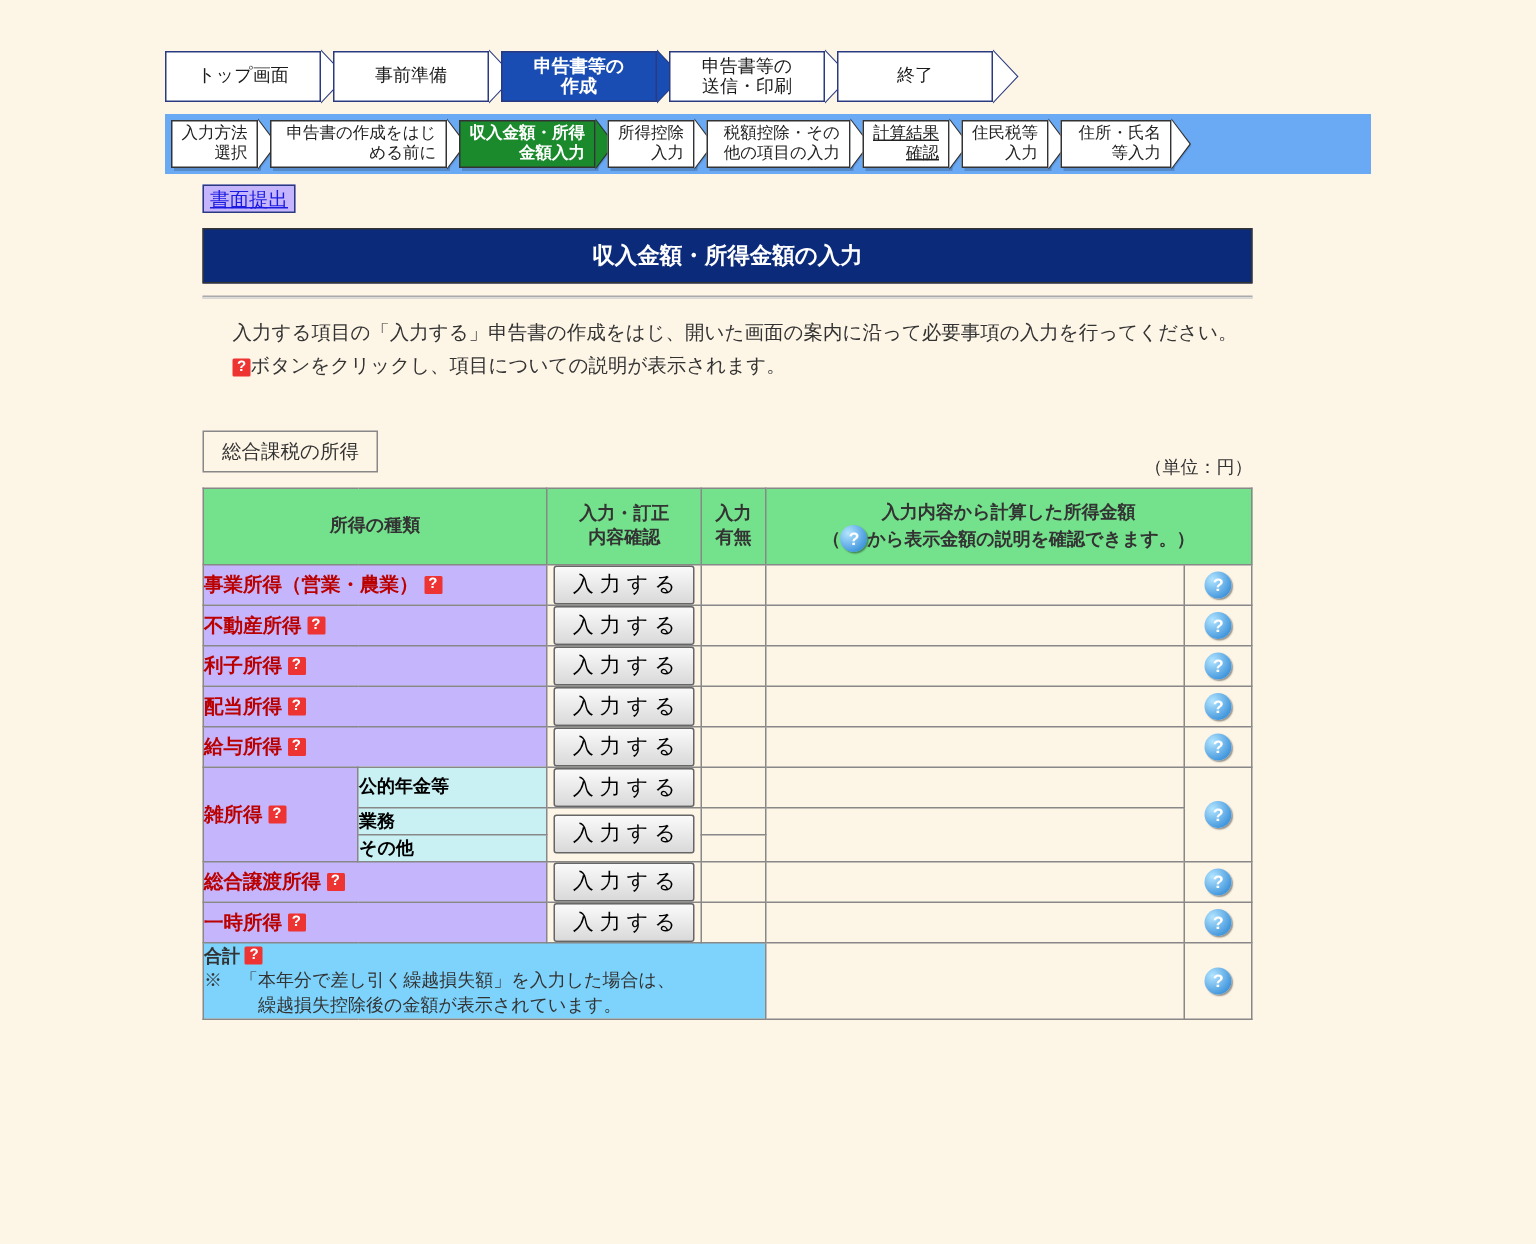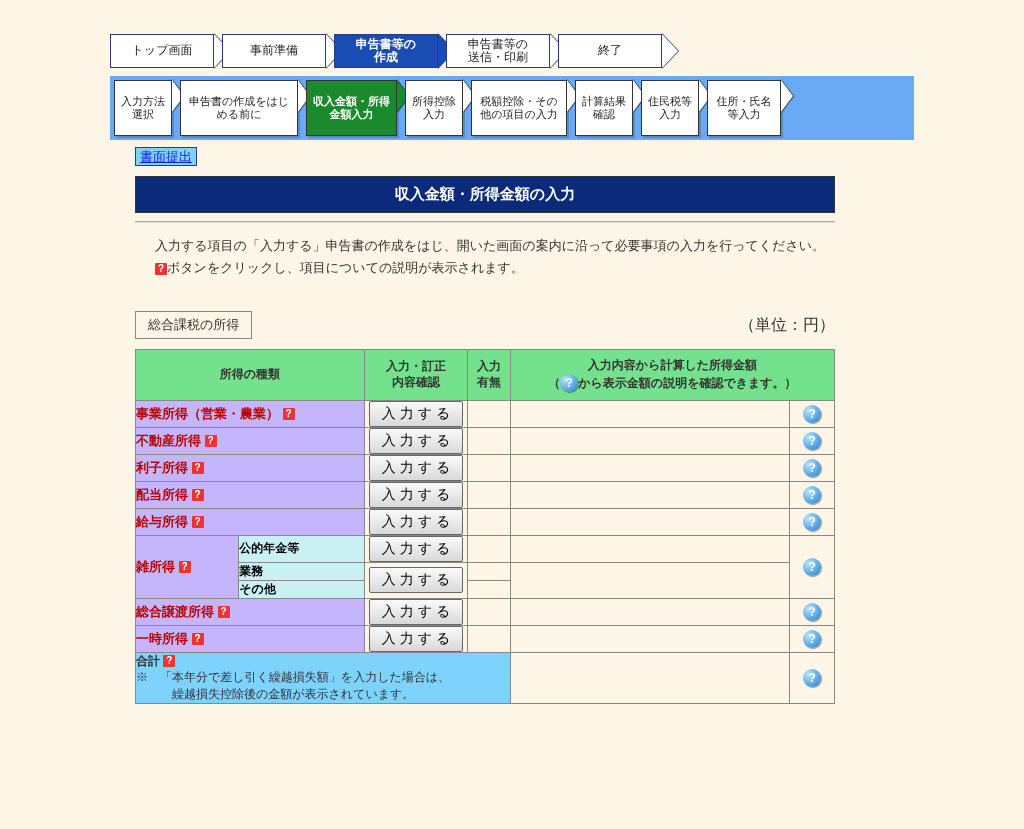--- a/index.html
+++ b/index.html
@@ -80,24 +80,24 @@
     position: relative;
     margin-right: 8px;
   }
   .stp .b, .stp-on .b {
     border: 1px solid #333;
     background: #fff;
     color: #222;
     height: 30px;
     display: table-cell;
     vertical-align: middle;
-    text-align: center;
+    text-align: right;
     font-size: 11px;
     line-height: 1.15;
-    padding: 12px 6px;
+    padding: 0 6px;
     box-shadow: 2px 2px 0 rgba(0,0,0,0.18);
   }
   .stp .t, .stp-on .t {
     position: absolute;
     right: -12px;
     top: 0;
     width: 0;
     height: 0;
     border-top: 16px solid transparent;
     border-bottom: 16px solid transparent;
@@ -122,21 +122,21 @@
   .stp .b.w70 { width: 60px; }
 
   .submit-link {
     margin: 8px 0 0 135px;
   }
   .submit-link a {
     color: #1a1ae0;
     text-decoration: underline;
     border: 1px solid #2a3a80;
     padding: 1px 4px;
-    background: #7dd3fc;
+    background: #c4b5fd;
   }
 
   
   .content {
     margin: 10px 135px 0;
     width: 700px;
   }
   .titlebar {
     background: #0b2a7a;
     color: #fff;
@@ -174,22 +174,22 @@
   .section-tab {
     display: inline-block;
     border: 1px solid #888;
     padding: 4px 12px;
     background: #fdf5e6;
     font-size: 13px;
   }
   .unit {
     position: absolute;
     right: 0;
-    top: 4px;
-    font-size: 16px;
+    top: 16px;
+    font-size: 12px;
     margin-left: 37px;
   }
 
   
   table.tbl {
     border-collapse: collapse;
     width: 700px;
     margin-top: 10px;
   }
   .tbl th, .tbl td {
@@ -267,21 +267,21 @@
   <span class="arrow"><span class="body" style="white-space: pre-line;">トップ画面</span><span class="tipb"></span><span class="tip"></span></span><span class="arrow"><span class="body" style="white-space: pre-line;">事前準備</span><span class="tipb"></span><span class="tip"></span></span><span class="arrow-on"><span class="body" style="white-space: pre-line;">申告書等の
 作成</span><span class="tipb"></span><span class="tip"></span></span><span class="arrow"><span class="body" style="white-space: pre-line;">申告書等の
 送信・印刷</span><span class="tipb"></span><span class="tip"></span></span><span class="arrow"><span class="body" style="white-space: pre-line;">終了</span><span class="tipb"></span><span class="tip"></span></span></div>
 
   <div class="nav2-wrap">
     <div class="nav2"><span class="stp"><span class="b w50" style="white-space: pre-line;">入力方法
 選択</span><span class="tb"></span><span class="t"></span></span><span class="stp"><span class="b w108" style="white-space: pre-line;">申告書の作成をはじ
 める前に</span><span class="tb"></span><span class="t"></span></span><span class="stp-on"><span class="b w88" style="white-space: pre-line;">収入金額・所得
 金額入力</span><span class="tb"></span><span class="t"></span></span><span class="stp"><span class="b w50" style="white-space: pre-line;">所得控除
 入力</span><span class="tb"></span><span class="t"></span></span><span class="stp"><span class="b w88" style="white-space: pre-line;">税額控除・その
-他の項目の入力</span><span class="tb"></span><span class="t"></span></span><span class="stp"><span class="b w50" style="white-space: pre-line;">計算結果
+他の項目の入力</span><span class="tb"></span><span class="t"></span></span><span class="stp"><span class="b w50" style="white-space: pre-line; text-decoration: underline;">計算結果
 確認</span><span class="tb"></span><span class="t"></span></span><span class="stp"><span class="b w50" style="white-space: pre-line;">住民税等
 入力</span><span class="tb"></span><span class="t"></span></span><span class="stp"><span class="b w70" style="white-space: pre-line;">住所・氏名
 等入力</span><span class="tb"></span><span class="t"></span></span></div>
   </div>
 
   <div class="submit-link">
     <a href="#">書面提出</a>
   </div>
 
   <div class="content">

